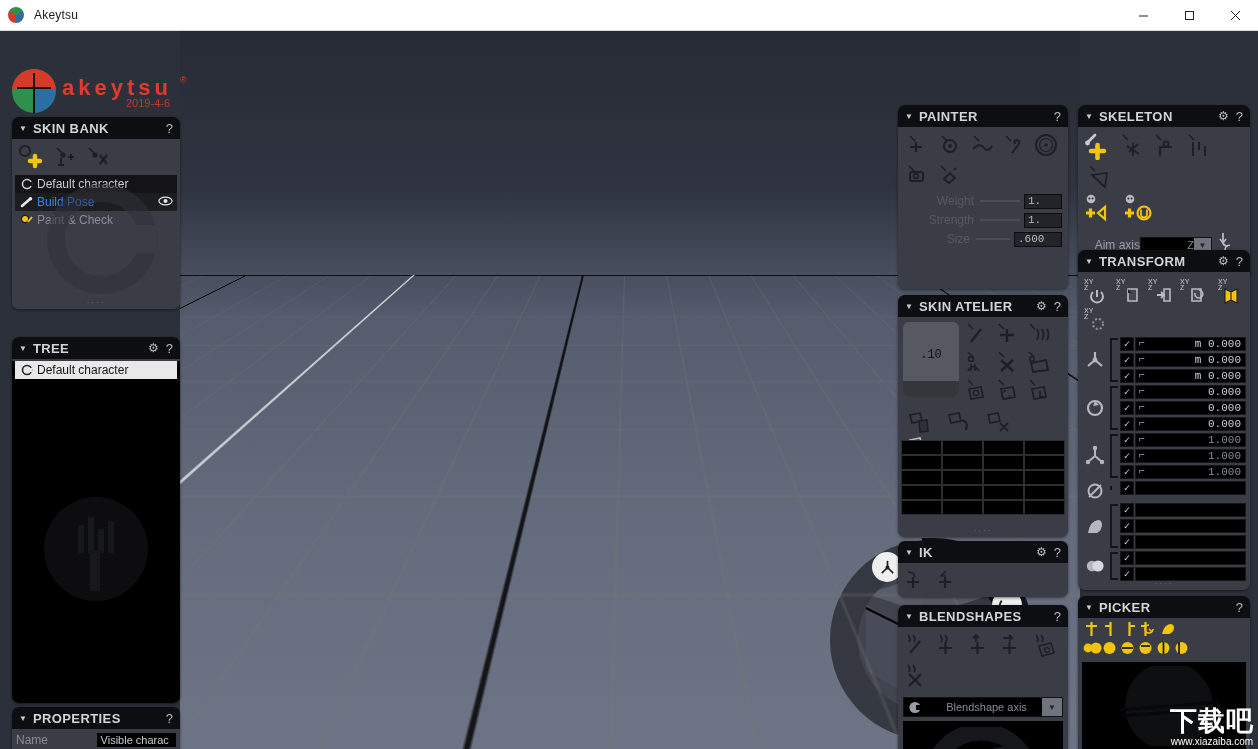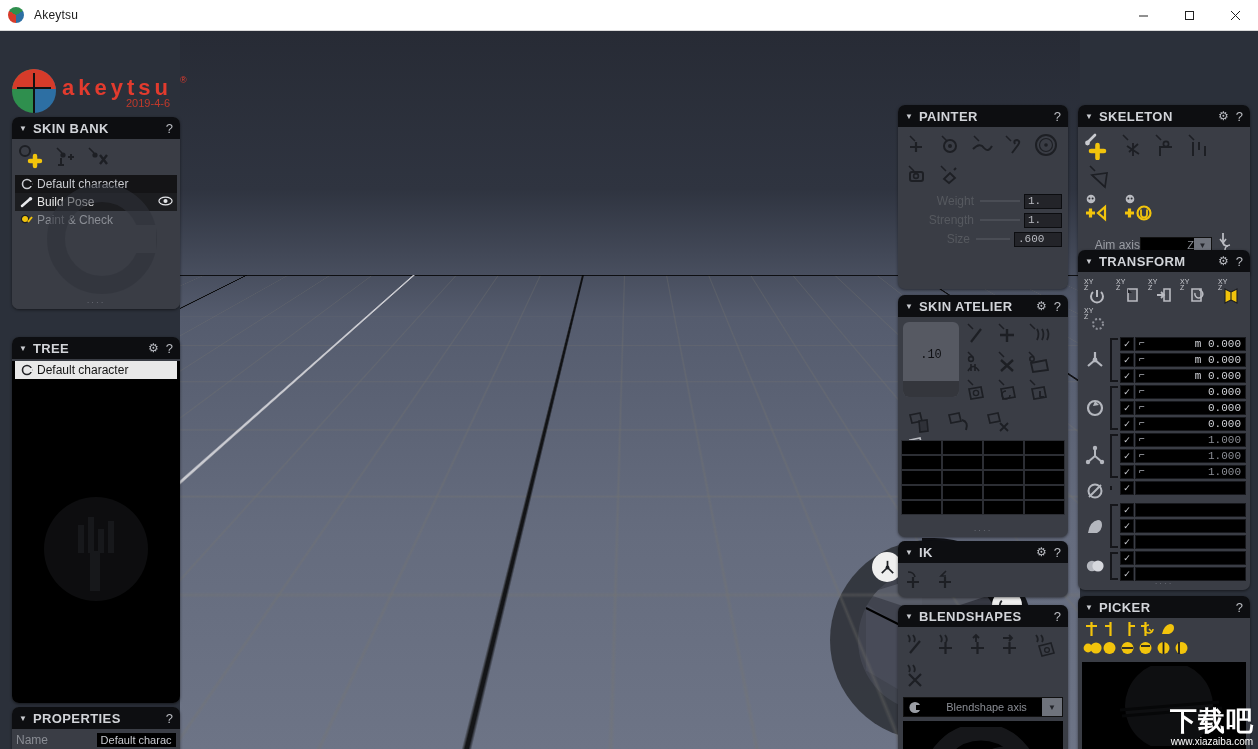--- a/index.html
+++ b/index.html
@@ -381,21 +381,21 @@
       <div class="listbox" style="margin:2px 3px 0 3px;height:120px;background:transparent;">
         <div class="lrow" style="background:#141416;">
           <span class="ic">
             <svg width="12" height="12" viewBox="0 0 12 12">
                 <circle cx="6" cy="6" r="4.5" fill="none" stroke="#c9cbd0" stroke-width="1.6"></circle>
                 <rect x="7" y="4" width="4" height="4" fill="#141416"></rect>
               </svg>
           </span>
           <span class="lbl">Default character</span>
         </div>
-        <div class="lrow sel" style="background:#1c1d20;color:#e5e5e5;">
+        <div class="lrow sel" style="background:#1c1d20;color:#3b82f6;">
           <span class="ic">
             <svg width="13" height="11" viewBox="0 0 13 11">
                 <path d="M2 9 L10 2" stroke="#e8e9ec" stroke-width="2.5" stroke-linecap="round"></path>
                 <circle cx="10.5" cy="1.8" r="1.8" fill="#e8e9ec"></circle>
               </svg>
           </span>
           <span class="lbl">Build Pose</span>
           <span class="eye">
             <svg width="15" height="10" viewBox="0 0 16 10">
                 <ellipse cx="8" cy="5" rx="7" ry="4.2" fill="none" stroke="#e4e5e8" stroke-width="1.3"></ellipse>
@@ -449,21 +449,21 @@
 
   <div class="panel" style="left:12px;top:676px;width:168px;height:46px;border-radius:7px 7px 0 0;">
     <div class="panel-head">
       <span class="caret">▼</span>
       <span class="ttl">PROPERTIES</span>
       <span class="hicon">?</span>
     </div>
     <div class="panel-body" style="background:#3a3d45;">
       <div class="prow">
         <span style="width:88px;">Name</span>
-        <span class="props-name">Default charac</span>
+        <span class="props-name">Visible charac</span>
       </div>
       <div class="prow">
         <span class="pchk">✓</span>
         <span>Visible</span>
       </div>
 
     </div>
   </div>
 
   <div class="panel" style="left:898px;top:74px;width:170px;height:184px;">

